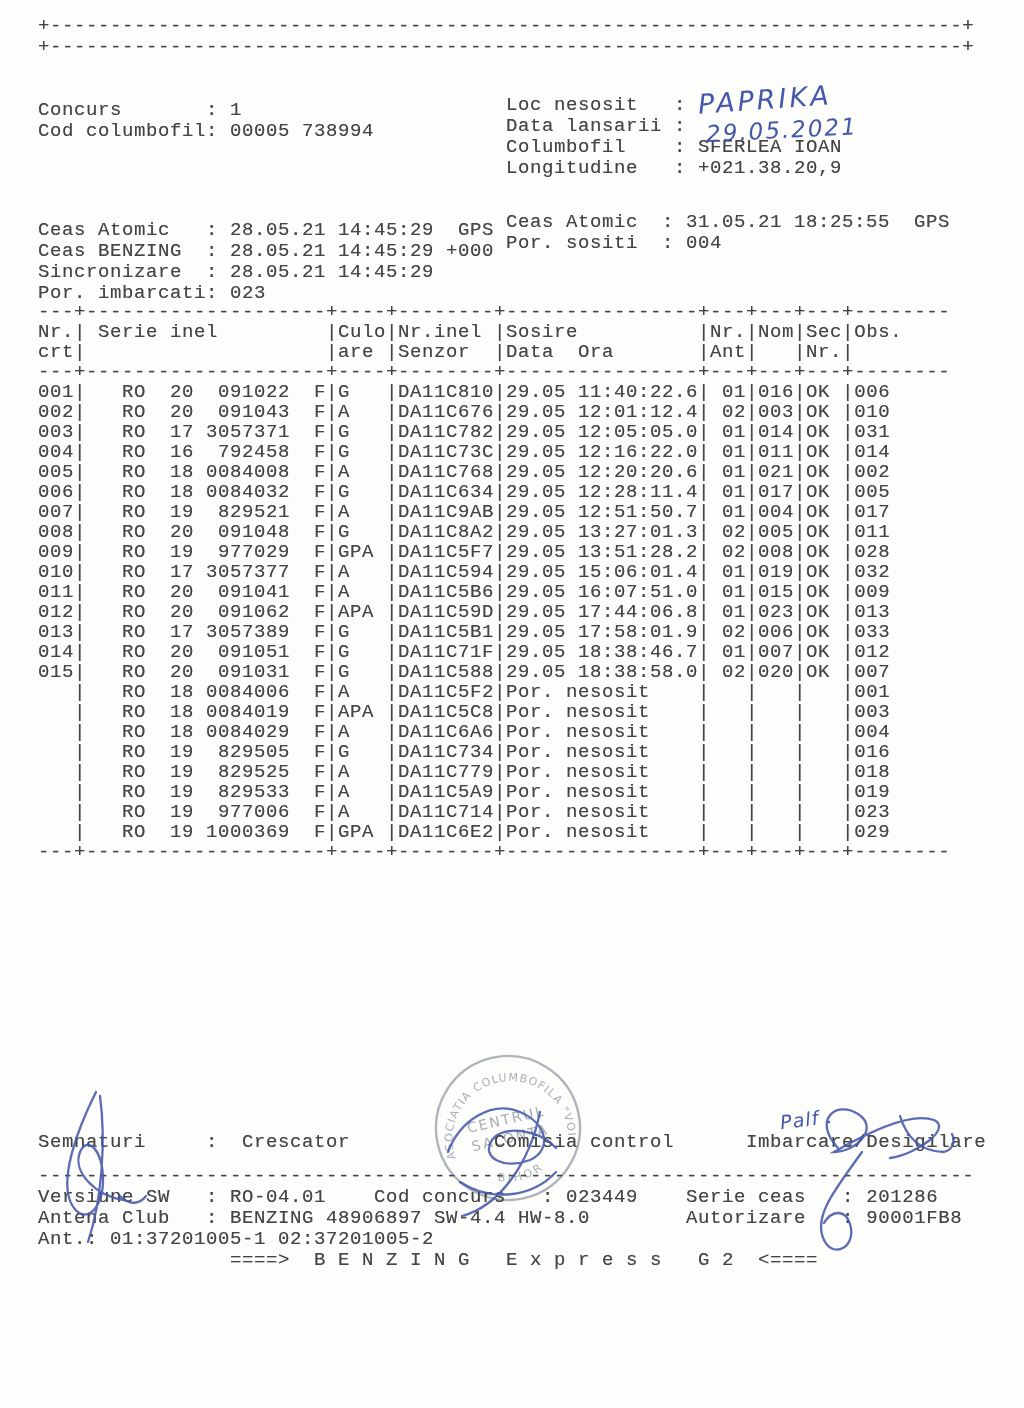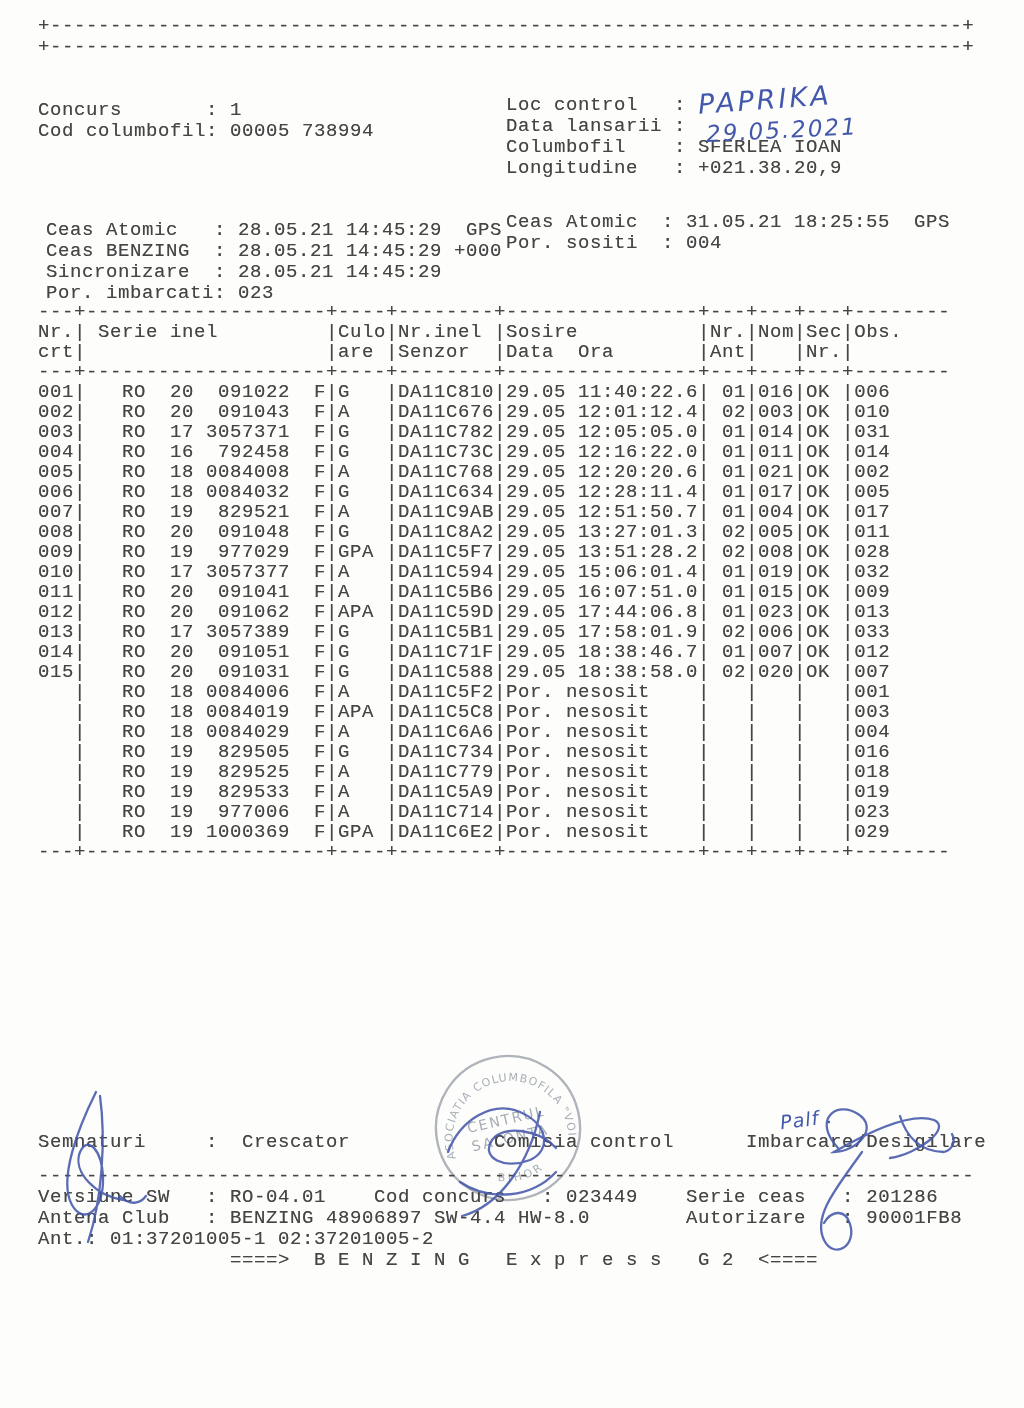--- a/index.html
+++ b/index.html
@@ -19,23 +19,23 @@
 </style>
 </head>
 <body>
 
 <div class="page">
 
   <div id="hdr" class="mono txt" style="top:16px;left:38px"><div>+----------------------------------------------------------------------------+</div><div>+----------------------------------------------------------------------------+</div></div>
 
   <div id="info-left" class="mono txt" style="top:100px;left:38px"><div>Concurs       : 1</div><div></div><div>Cod columbofil: 00005 738994</div></div>
 
-  <div id="info-right" class="mono txt" style="top:95px;left:506px"><div>Loc control   :</div><div></div><div>Data lansarii :</div><div>Columbofil    : SFERLEA IOAN</div><div>Longitudine   : +021.38.20,9</div></div>
+  <div id="info-right" class="mono txt" style="top:95px;left:506px"><div>Loc nesosit   :</div><div></div><div>Data lansarii :</div><div>Columbofil    : SFERLEA IOAN</div><div>Longitudine   : +021.38.20,9</div></div>
 
-  <div id="clocks-left" class="mono txt" style="top:220px;left:46px"><div>Ceas Atomic   : 28.05.21 14:45:29  GPS</div><div>Ceas BENZING  : 28.05.21 14:45:29 +000</div><div>Sincronizare  : 28.05.21 14:45:29</div><div>Por. imbarcati: 023</div></div>
+  <div id="clocks-left" class="mono txt" style="top:220px;left:38px"><div>Ceas Atomic   : 28.05.21 14:45:29  GPS</div><div>Ceas BENZING  : 28.05.21 14:45:29 +000</div><div>Sincronizare  : 28.05.21 14:45:29</div><div>Por. imbarcati: 023</div></div>
 
   <div id="clocks-right" class="mono txt" style="top:212px;left:506px"><div>Ceas Atomic  : 31.05.21 18:25:55  GPS</div><div></div><div>Por. sositi  : 004</div></div>
 
   <div id="table" class="mono tbl txt" style="top:302px;left:38px"><div>---+--------------------+----+--------+----------------+---+---+---+--------</div><div>Nr.| Serie inel         |Culo|Nr.inel |Sosire          |Nr.|Nom|Sec|Obs.</div><div>crt|                    |are |Senzor  |Data  Ora       |Ant|   |Nr.|</div><div>---+--------------------+----+--------+----------------+---+---+---+--------</div><div>001|   RO  20  091022  F|G   |DA11C810|29.05 11:40:22.6| 01|016|OK |006</div><div>002|   RO  20  091043  F|A   |DA11C676|29.05 12:01:12.4| 02|003|OK |010</div><div>003|   RO  17 3057371  F|G   |DA11C782|29.05 12:05:05.0| 01|014|OK |031</div><div>004|   RO  16  792458  F|G   |DA11C73C|29.05 12:16:22.0| 01|011|OK |014</div><div>005|   RO  18 0084008  F|A   |DA11C768|29.05 12:20:20.6| 01|021|OK |002</div><div>006|   RO  18 0084032  F|G   |DA11C634|29.05 12:28:11.4| 01|017|OK |005</div><div>007|   RO  19  829521  F|A   |DA11C9AB|29.05 12:51:50.7| 01|004|OK |017</div><div>008|   RO  20  091048  F|G   |DA11C8A2|29.05 13:27:01.3| 02|005|OK |011</div><div>009|   RO  19  977029  F|GPA |DA11C5F7|29.05 13:51:28.2| 02|008|OK |028</div><div>010|   RO  17 3057377  F|A   |DA11C594|29.05 15:06:01.4| 01|019|OK |032</div><div>011|   RO  20  091041  F|A   |DA11C5B6|29.05 16:07:51.0| 01|015|OK |009</div><div>012|   RO  20  091062  F|APA |DA11C59D|29.05 17:44:06.8| 01|023|OK |013</div><div>013|   RO  17 3057389  F|G   |DA11C5B1|29.05 17:58:01.9| 02|006|OK |033</div><div>014|   RO  20  091051  F|G   |DA11C71F|29.05 18:38:46.7| 01|007|OK |012</div><div>015|   RO  20  091031  F|G   |DA11C588|29.05 18:38:58.0| 02|020|OK |007</div><div>   |   RO  18 0084006  F|A   |DA11C5F2|Por. nesosit    |   |   |   |001</div><div>   |   RO  18 0084019  F|APA |DA11C5C8|Por. nesosit    |   |   |   |003</div><div>   |   RO  18 0084029  F|A   |DA11C6A6|Por. nesosit    |   |   |   |004</div><div>   |   RO  19  829505  F|G   |DA11C734|Por. nesosit    |   |   |   |016</div><div>   |   RO  19  829525  F|A   |DA11C779|Por. nesosit    |   |   |   |018</div><div>   |   RO  19  829533  F|A   |DA11C5A9|Por. nesosit    |   |   |   |019</div><div>   |   RO  19  977006  F|A   |DA11C714|Por. nesosit    |   |   |   |023</div><div>   |   RO  19 1000369  F|GPA |DA11C6E2|Por. nesosit    |   |   |   |029</div><div>---+--------------------+----+--------+----------------+---+---+---+--------</div></div>
 
   <div id="sigrow" class="mono txt" style="top:1132px;left:38px">Semnaturi     :  Crescator            Comisia control      Imbarcare/Desigilare</div>
 
   <div id="footer" class="mono txt" style="top:1166px;left:38px"><div>------------------------------------------------------------------------------</div><div>Versiune SW   : RO-04.01    Cod concurs   : 023449    Serie ceas   : 201286</div><div>Antena Club   : BENZING 48906897 SW-4.4 HW-8.0        Autorizare   : 90001FB8</div><div>Ant.: 01:37201005-1 02:37201005-2</div><div>                ====&gt;  B E N Z I N G   E x p r e s s   G 2  &lt;====</div></div>
 
   <div class="hw hw-loc txt">PAPRIKA</div>

